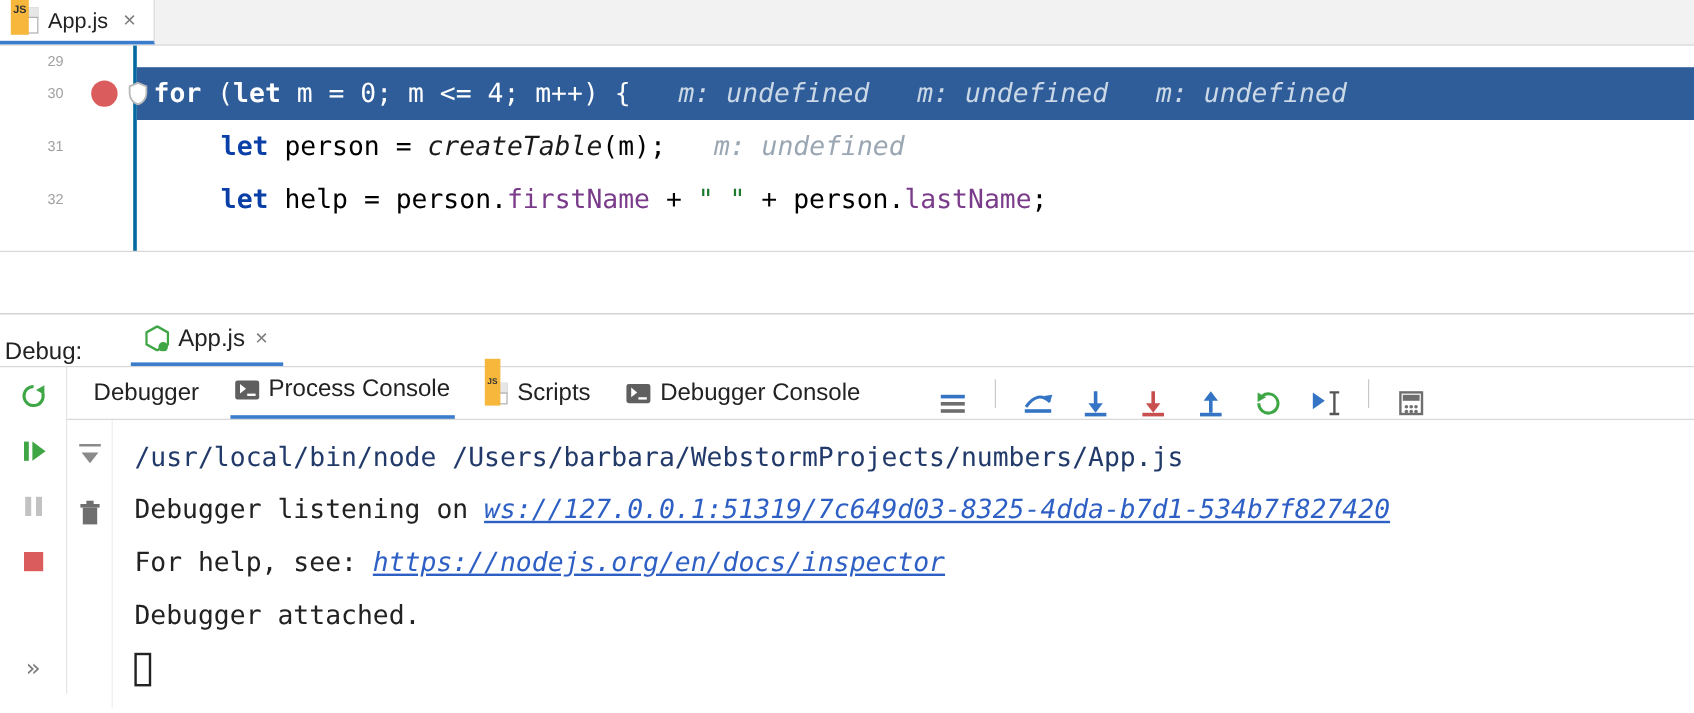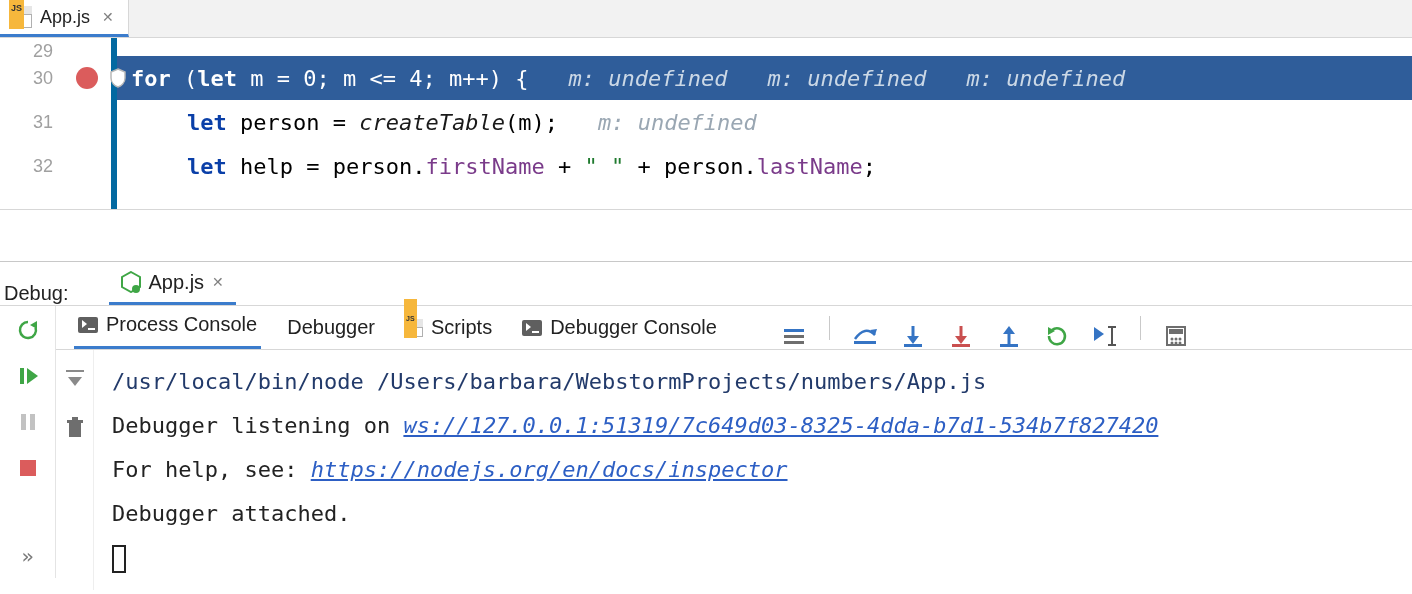--- a/index.html
+++ b/index.html
@@ -10,27 +10,27 @@
   .editor-tab { display: flex; align-items: center; padding: 0 14px 0 10px; background: #fff; border-right: 1px solid #d7d7d7; border-bottom: 3px solid #3b7ccc; gap: 8px; font-family: sans-serif; font-size: 18px; color: #222; }
   .editor-tab .close-x { color: #808080; font-size: 14px; margin-left: 4px; }
 
   .js-file-icon { position: relative; width: 22px; height: 22px; }
   .js-file-icon .page { position:absolute; inset:0; background:#fff; border:1px solid #b0b0b0; }
   .js-file-icon .page::after { content:""; position:absolute; right:-1px; top:-1px; width:8px; height:8px; background:#e6e6e6; border-left:1px solid #b0b0b0; border-bottom:1px solid #b0b0b0; }
   .js-file-icon .badge { position:absolute; left:-1px; bottom:-1px; background:#f6b73c; color:#333; font: bold 9px sans-serif; padding:16px 2px; line-height:1; }
 
   
   .editor { display:flex; height: 172px; border-bottom: 1px solid #d7d7d7; font-size: 22px; }
-  .gutter { width: 63px; text-align: right; color: #a0a0a0; font-family: sans-serif; font-size: 18px; padding-top: 8px; }
+  .gutter { width: 63px; text-align: right; color: #a0a0a0; font-family: sans-serif; font-size: 12px; padding-top: 8px; }
   .gutter .ln { height: 44px; line-height: 44px; padding-right: 10px; }
   .marks { width: 48px; padding-top: 8px; }
   .marks .mk { height: 44px; display:flex; align-items:center; justify-content:center; }
   .breakpoint-dot { width: 22px; height: 22px; border-radius: 50%; background:#db5c5c; }
   .shield { width:18px; height:20px; color:#bdbdbd; }
-  .code { flex:1; padding-top: 8px; border-left: 6px solid #0369a1; }
+  .code { flex:1; padding-top: 8px; border-left: 3px solid #0369a1; }
   .code .line { height:44px; display:flex; align-items:center; white-space: pre; position:relative; }
   .code .line.exec { background:#2f5d9a; color:#fff; }
   .code .line.exec .kw, .code .line.exec .id, .code .line.exec .op, .code .line.exec .num { color:#fff; }
   .code .line .kw { color:#0a3fa8; font-weight:bold; }
   .code .line .fn { color:#1a1a1a; font-style: italic; }
   .code .line .prop { color:#7a3b8a; }
   .code .line .str { color:#1f7a2e; }
   .code .line .num { color:#2b5cc2; }
   .code .indent1 { padding-left: 14px; }
   .code .indent2 { padding-left: 70px; }
@@ -172,27 +172,27 @@
       <svg width="20" height="20" viewBox="0 0 20 20">
           <rect x="2" y="2" width="16" height="16" fill="#db5c5c"></rect>
         </svg>
     </span>
     <span class="more-arrows">»</span>
   </div>
 
   <div class="debug-main">
 
     <div class="tabstrip">
+      <div class="tab">
+          <span>Debugger</span>
+        </div>
       <div class="tab active">
         <span class="term-icon"></span>
         <span>Process Console</span>
       </div>
-      <div class="tab">
-          <span>Debugger</span>
-        </div>
       <div class="tab">
         <span class="js-file-icon" style="width:18px;height:18px">
             <span class="page"></span>
             <span class="badge" style="font-size:7px">JS</span>
           </span>
         <span>Scripts</span>
       </div>
       <div class="tab">
         <span class="term-icon"></span>
         <span>Debugger Console</span>

